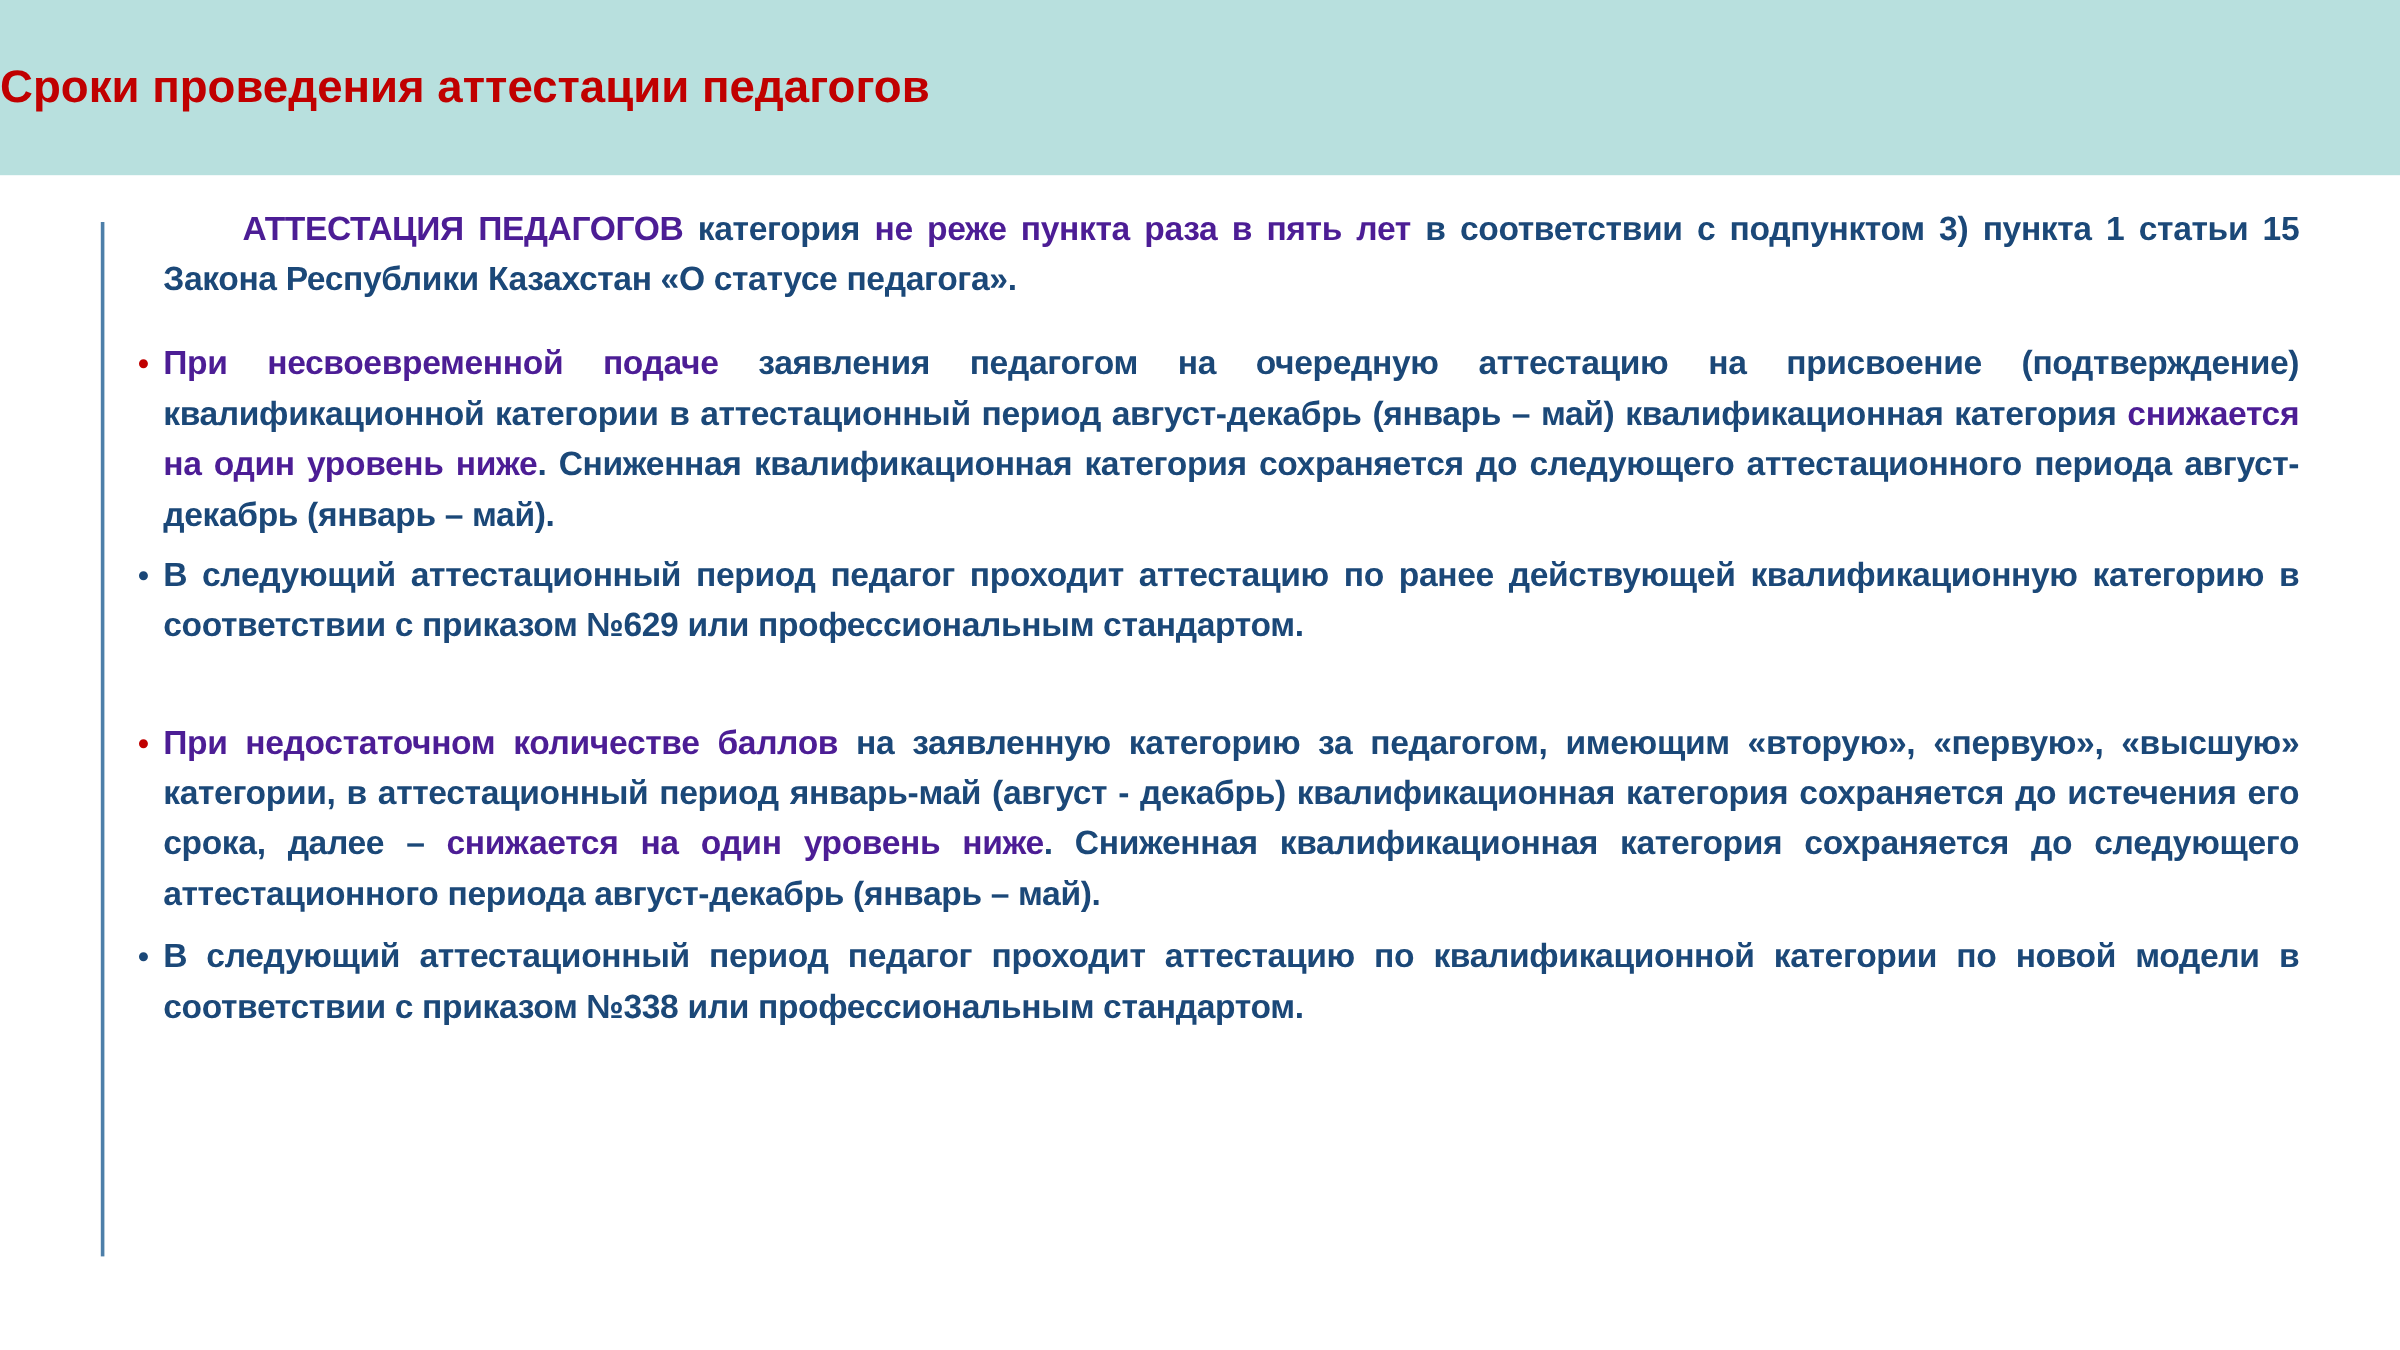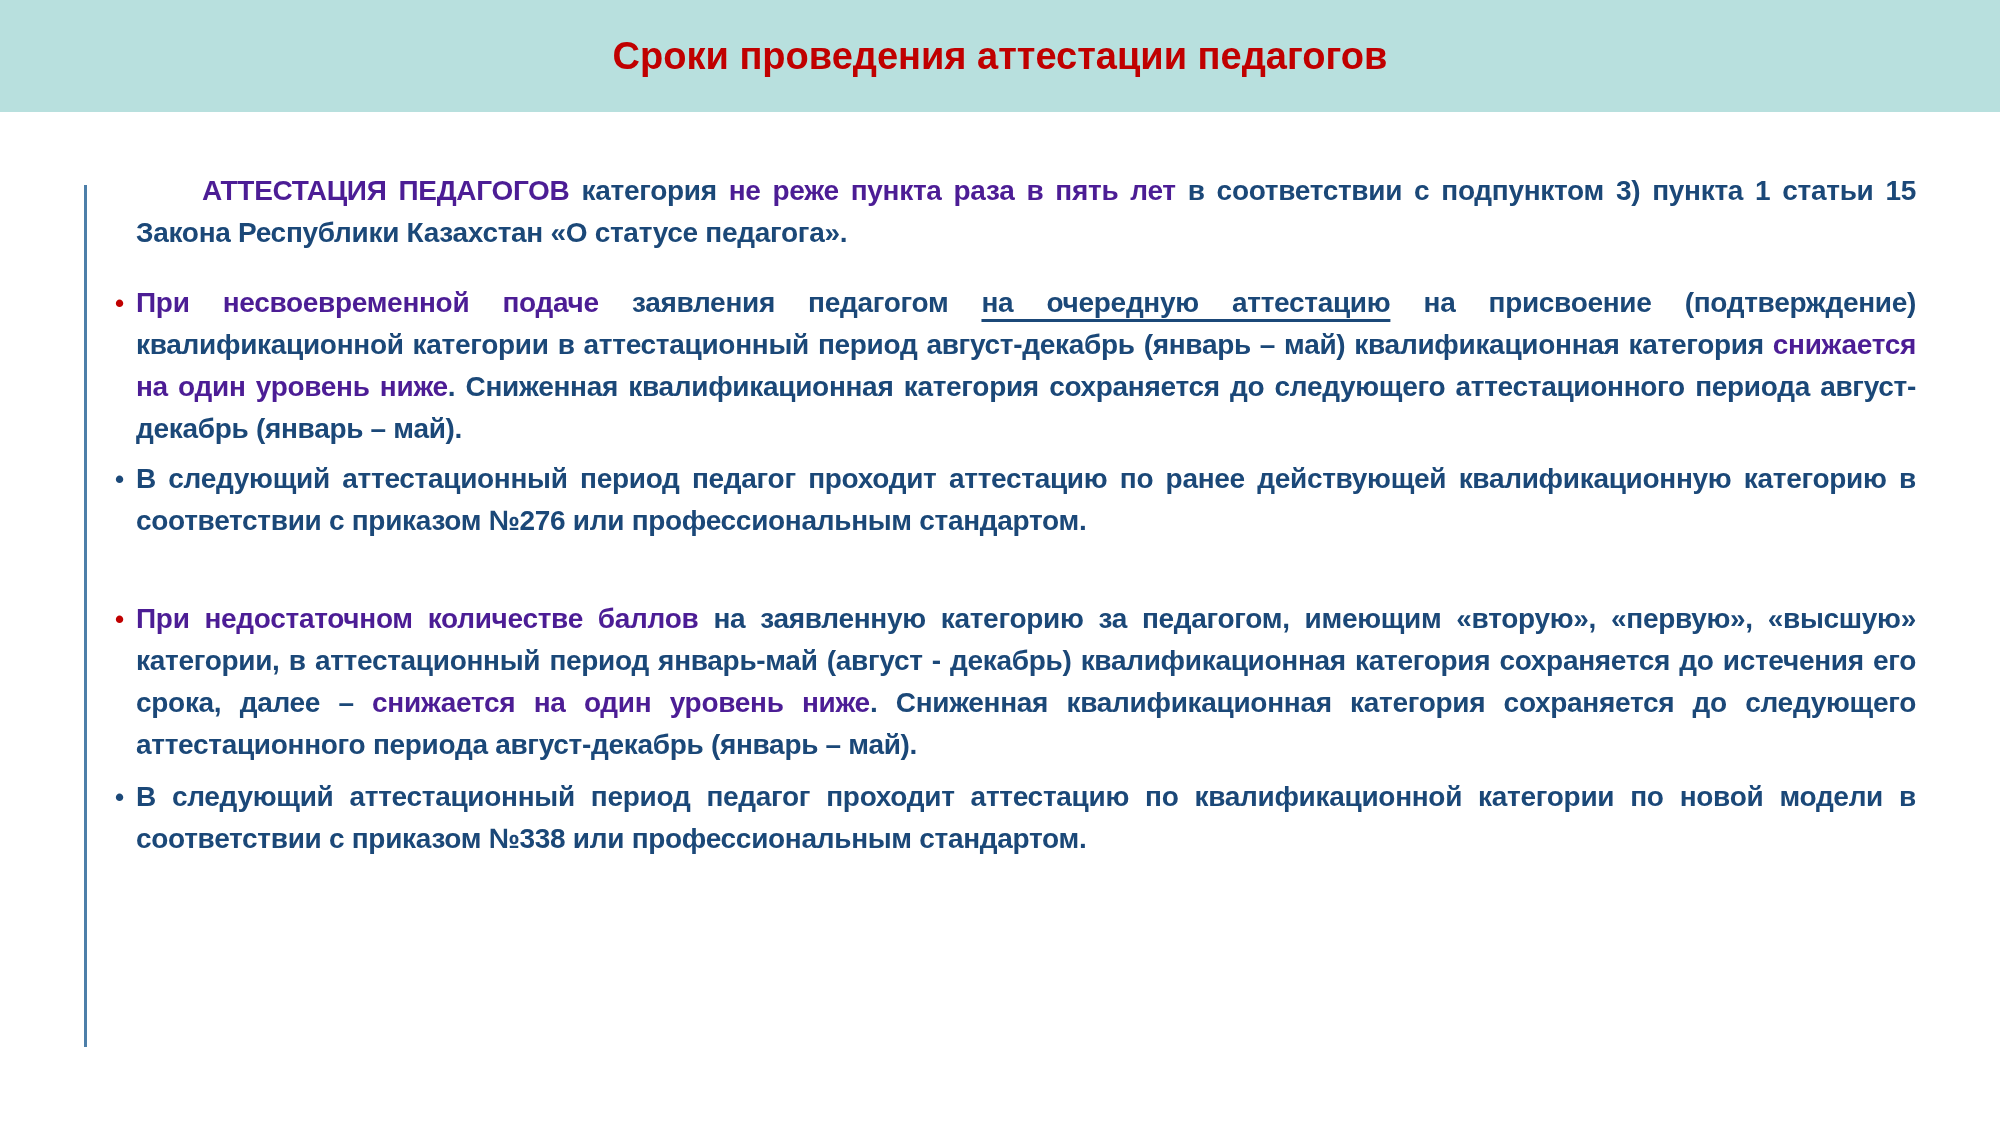--- a/index.html
+++ b/index.html
@@ -13,25 +13,24 @@
     width: 2000px;
     height: 1125px;
     background: #ffffff;
     overflow: hidden;
   }
   
   .titlebar {
     position: absolute;
     left: 0; top: 0;
     width: 2000px;
-    height: 112px;
+    height: 146px;
     background: #b8e0de;
     display: flex;
     align-items: center;
-    justify-content: center;
   }
   .titlebar h1 {
     margin: 0;
     font-size: 38px;
     font-weight: 700;
     color: #c00000;
     letter-spacing: 0px;
   }
   
   .accent-line {
@@ -65,21 +64,20 @@
     left: -21px;
     top: 0;
     font-size: 26px;
     line-height: 42px;
   }
   .dot.red  { color: #c00000; }
   .dot.navy { color: #1b4878; }
   .navy { color: #1b4878; }
   .red  { color: #4c1d95; }
   .u {
-    text-decoration: underline;
     text-decoration-thickness: 3px;
     text-underline-offset: 7px;
     margin-top: 36px;
   }
   
   .m-p2 { margin-top: 30px; }
   .m-b1 { margin-top: 28px; }
   .m-b2 { margin-top: 8px; }
   .m-b3 { margin-top: 56px; }
   .m-b4 { margin-top: 10px; }
@@ -95,20 +93,20 @@
 
   <div class="accent-line"></div>
 
   <main class="content">
 
     <p class="para indent"><span class="red">АТТЕСТАЦИЯ ПЕДАГОГОВ </span><span class="navy">категория </span><span class="red">не реже пункта раза в пять лет </span><span class="navy">в соответствии с подпунктом 3) пункта 1 статьи 15 Закона Республики Казахстан «О статусе педагога».</span></p>
 
 
     <p class="para bullet m-b1"><span class="dot red">•</span><span class="red">При несвоевременной подаче </span><span class="navy">заявления педагогом </span><span class="navy u">на очередную аттестацию</span><span class="navy"> на присвоение (подтверждение) квалификационной категории в аттестационный период август-декабрь (январь – май) квалификационная категория </span><span class="red">снижается на один уровень ниже</span><span class="navy">. Сниженная квалификационная категория сохраняется до следующего аттестационного периода август-декабрь (январь – май).</span></p>
 
-    <p class="para bullet m-b2"><span class="dot navy">•</span><span class="navy">В следующий аттестационный период педагог проходит аттестацию по ранее действующей квалификационную категорию в соответствии с приказом №276 или профессиональным стандартом.</span></p>
+    <p class="para bullet m-b2"><span class="dot navy">•</span><span class="navy">В следующий аттестационный период педагог проходит аттестацию по ранее действующей квалификационную категорию в соответствии с приказом №629 или профессиональным стандартом.</span></p>
 
     <p class="para bullet m-b3"><span class="dot red">•</span><span class="red">При недостаточном количестве баллов </span><span class="navy">на заявленную категорию за педагогом, имеющим «вторую», «первую», «высшую» категории, в аттестационный период январь-май (август - декабрь) квалификационная категория сохраняется до истечения его срока, далее – </span><span class="red">снижается на один уровень ниже</span><span class="navy">. Сниженная квалификационная категория сохраняется до следующего аттестационного периода август-декабрь (январь – май).</span></p>
 
     <p class="para bullet m-b4"><span class="dot navy">•</span><span class="navy">В следующий аттестационный период педагог проходит аттестацию по квалификационной категории по новой модели в соответствии с приказом №338 или профессиональным стандартом.</span></p>
 
   </main>
 </div>
 
 </body></html>

